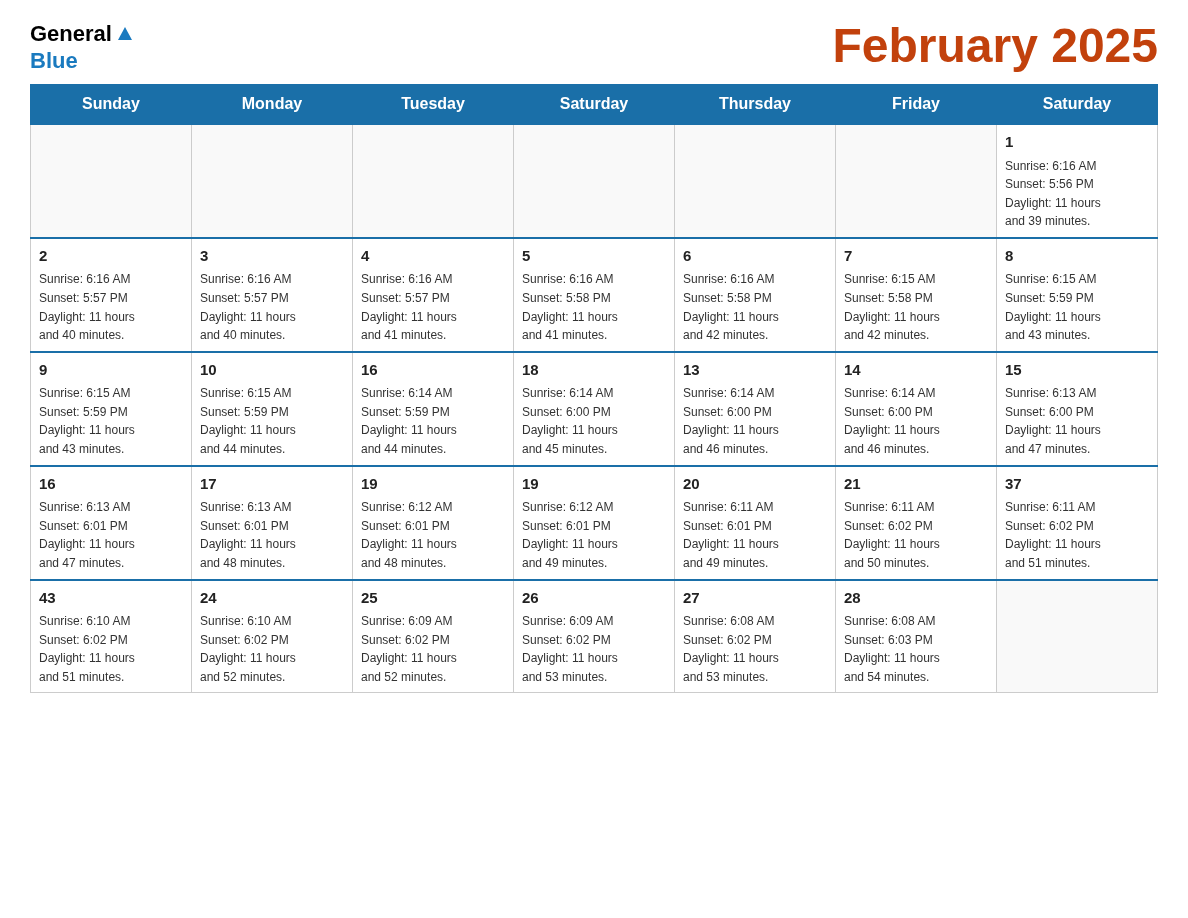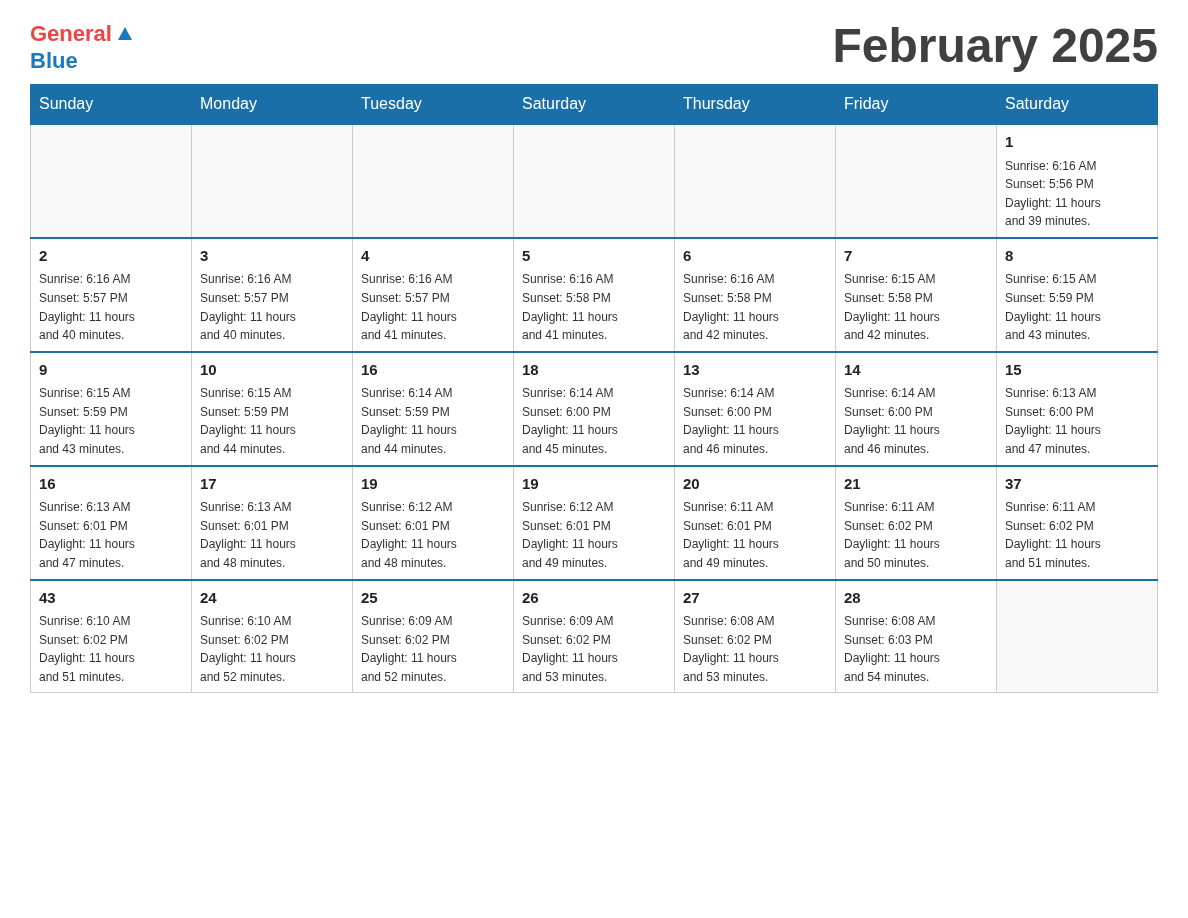--- a/index.html
+++ b/index.html
@@ -12,53 +12,53 @@
     }
     .header {
       display: flex;
       justify-content: space-between;
       align-items: flex-start;
       margin-bottom: 10px;
     }
     .logo-text-general {
       font-size: 22px;
       font-weight: bold;
-      color: #ef4444;
+      color: #000000;
     }
     .logo-text-blue {
       font-size: 22px;
       font-weight: bold;
       color: #1a7abf;
     }
     .title-area {
       text-align: right;
     }
     .month-title {
       font-size: 48px;
       font-weight: bold;
-      color: #404040;
+      color: #c2410c;
       line-height: 1.1;
     }
     .location {
       font-size: 20px;
       color: #555;
       margin-top: 4px;
     }
     .calendar {
       width: 100%;
       border-collapse: collapse;
       margin-top: 10px;
     }
     .calendar th {
       background-color: #1a6fa8;
       color: #fff;
       font-size: 16px;
-      font-weight: normal;
+      font-weight: bold;
       padding: 10px 8px;
-      text-align: left;
+      text-align: center;
       border: 1px solid #1a6fa8;
     }
     .calendar td {
       vertical-align: top;
       padding: 6px 8px;
       border: 1px solid #ccc;
       width: calc(100% / 7);
       min-height: 110px;
       font-size: 12.5px;
       color: #333;

